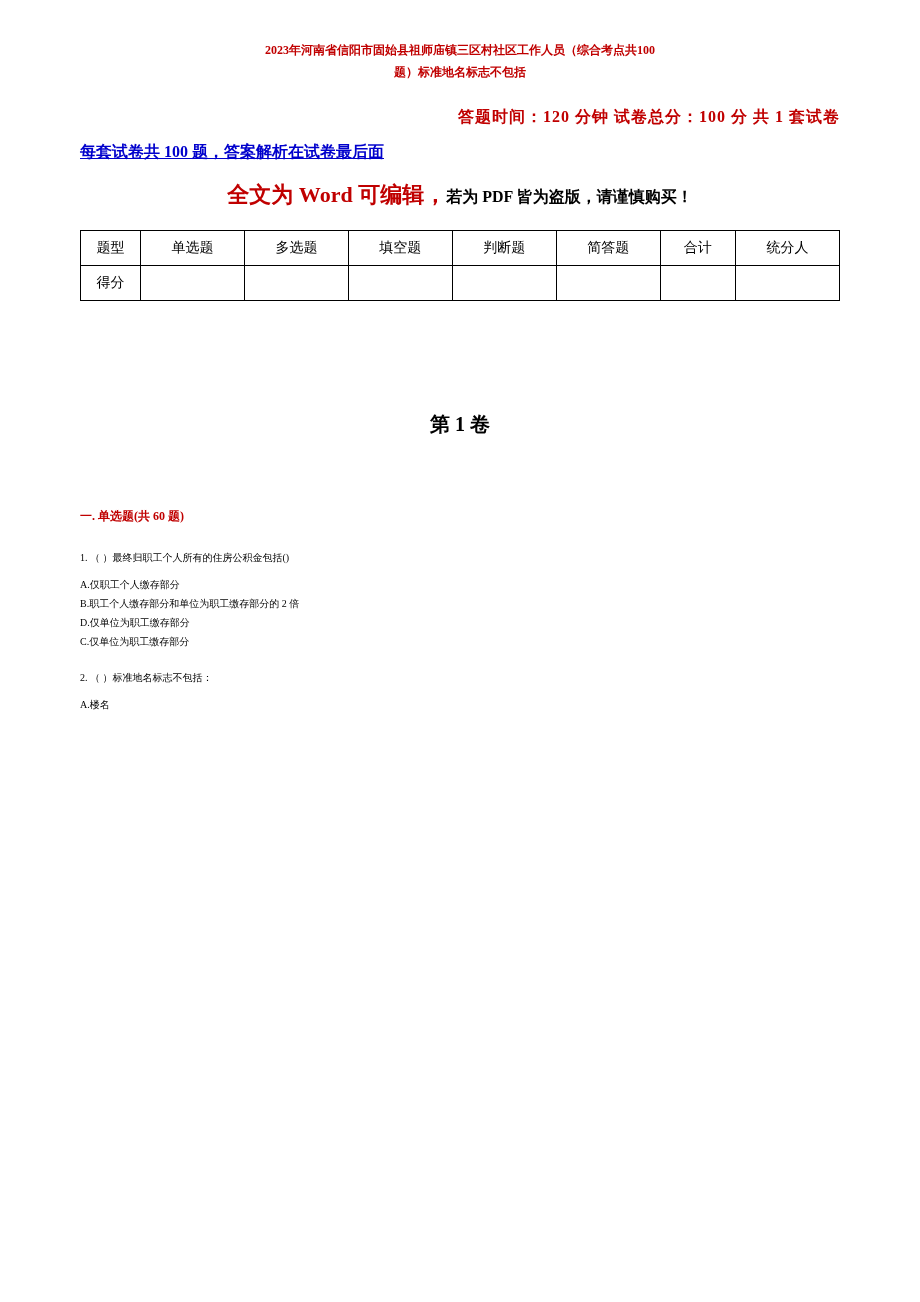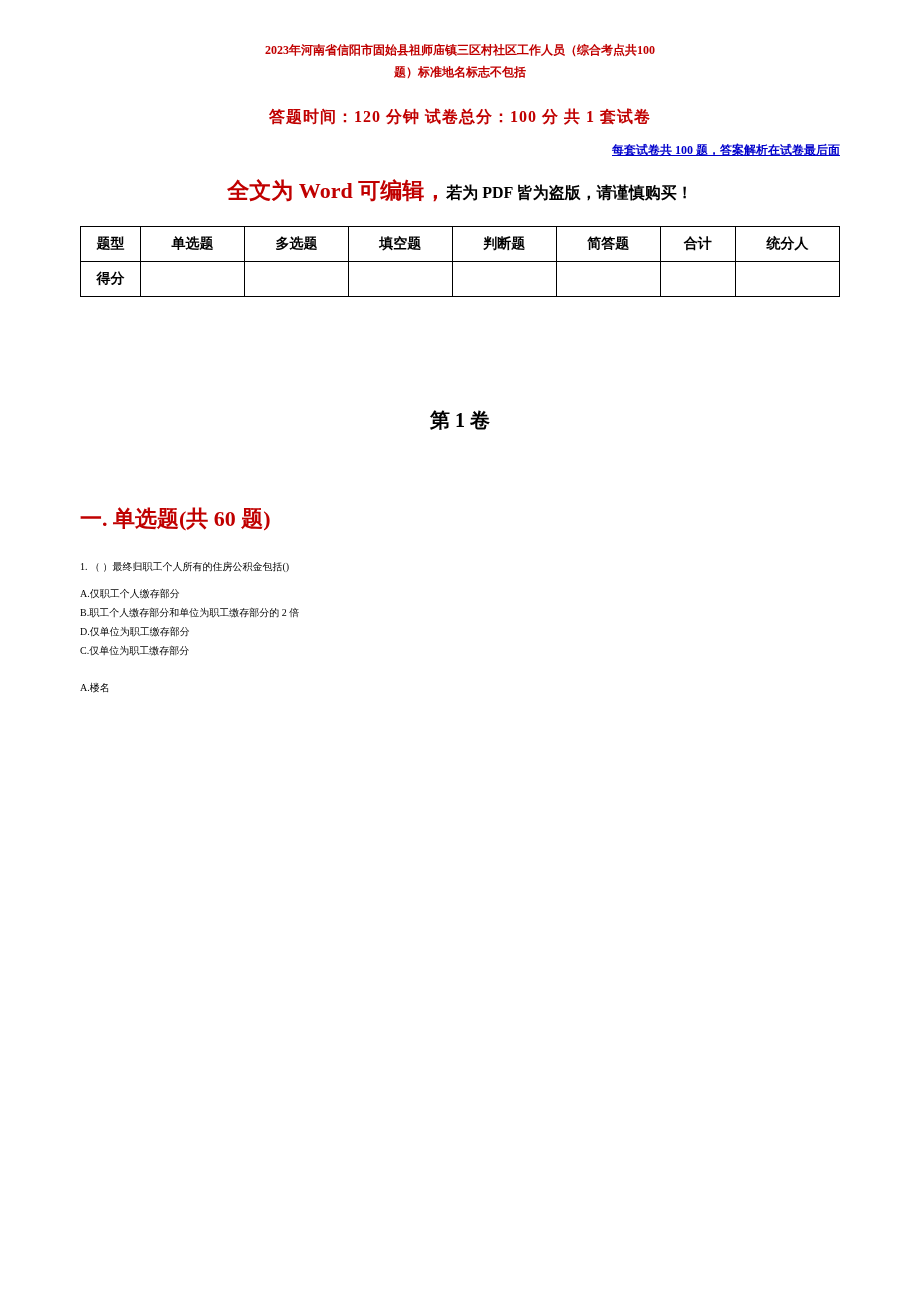--- a/index.html
+++ b/index.html
@@ -21,31 +21,31 @@
     .page-title {
       text-align: center;
       color: #c00000;
       font-size: 12px;
       font-weight: bold;
       line-height: 1.8;
       margin-bottom: 24px;
     }
 
     .exam-info {
-      text-align: center;
+      text-align: right;
       font-size: 16px;
       font-weight: bold;
       color: #c00000;
       margin-bottom: 14px;
       letter-spacing: 1px;
     }
 
     .exam-notice {
-      text-align: right;
-      font-size: 12px;
+      text-align: left;
+      font-size: 16px;
       font-weight: bold;
       color: #0000cc;
       text-decoration: underline;
       margin-bottom: 14px;
     }
 
     .exam-warning {
       text-align: center;
       font-size: 22px;
       font-weight: bold;
@@ -57,21 +57,20 @@
     .exam-warning span.black {
       color: #000000;
       font-size: 16px;
       font-weight: bold;
     }
 
     .score-table {
       width: 100%;
       border-collapse: collapse;
       margin: 18px 8px 30px 0;
-      font-weight: bold;
     }
 
     .score-table td {
       border: 1px solid #000;
       text-align: center;
       padding: 8px 4px;
       font-size: 14px;
     }
 
     .score-table td:first-child {
@@ -83,21 +82,21 @@
     }
 
     .volume-title {
       text-align: center;
       font-size: 20px;
       font-weight: bold;
       margin: 20px 0 40px 0;
     }
 
     .section-title {
-      font-size: 22px;
+      font-size: 12px;
       font-weight: bold;
       color: #c00000;
       margin-bottom: 24px;
     }
 
     .question {
       font-size: 10px;
       margin-bottom: 8px;
       line-height: 1.8;
     }
@@ -177,16 +176,19 @@
   </div>
   <div class="options">
     <div>A.仅职工个人缴存部分</div>
     <div>B.职工个人缴存部分和单位为职工缴存部分的 2 倍</div>
     <div>D.仅单位为职工缴存部分</div>
     <div>C.仅单位为职工缴存部分</div>
   </div>
 </div>
 
 <div>
+  <div class="question">
+    <span>2.&nbsp;</span><span>（ ）标准地名标志不包括：</span>
+  </div>
   <div class="options">
     <div>A.楼名</div>
   </div>
 </div>
 
 </body></html>

